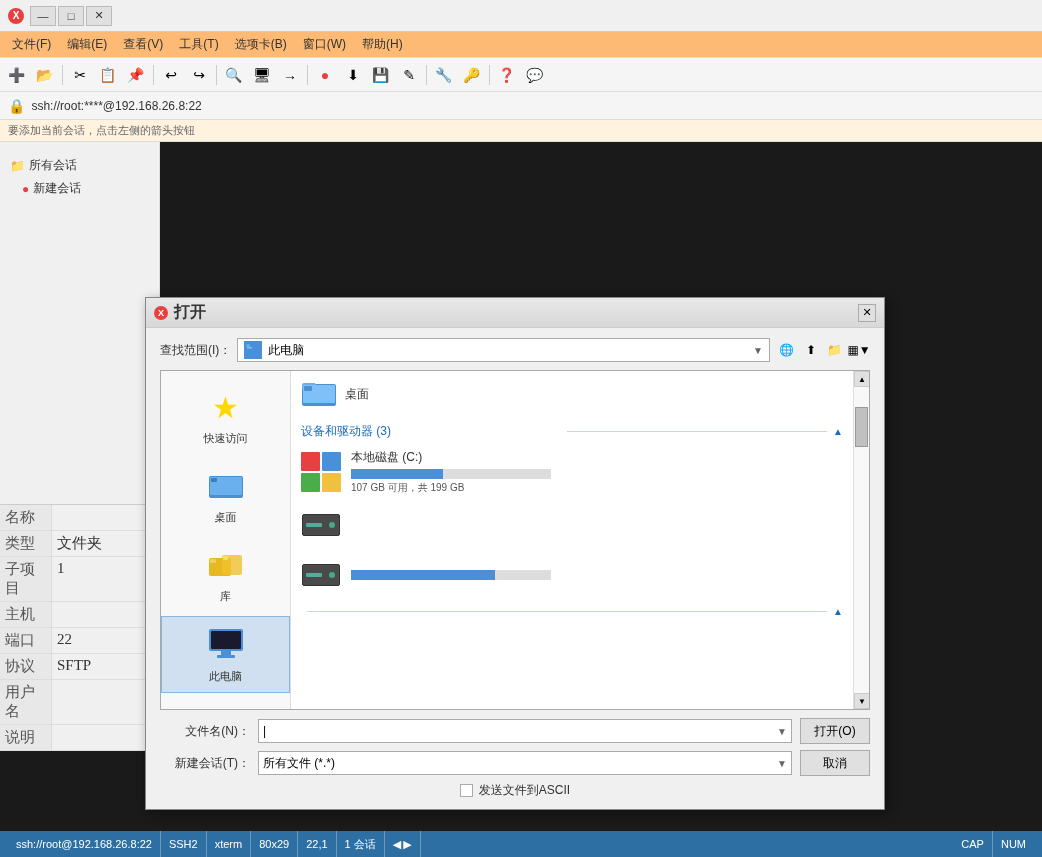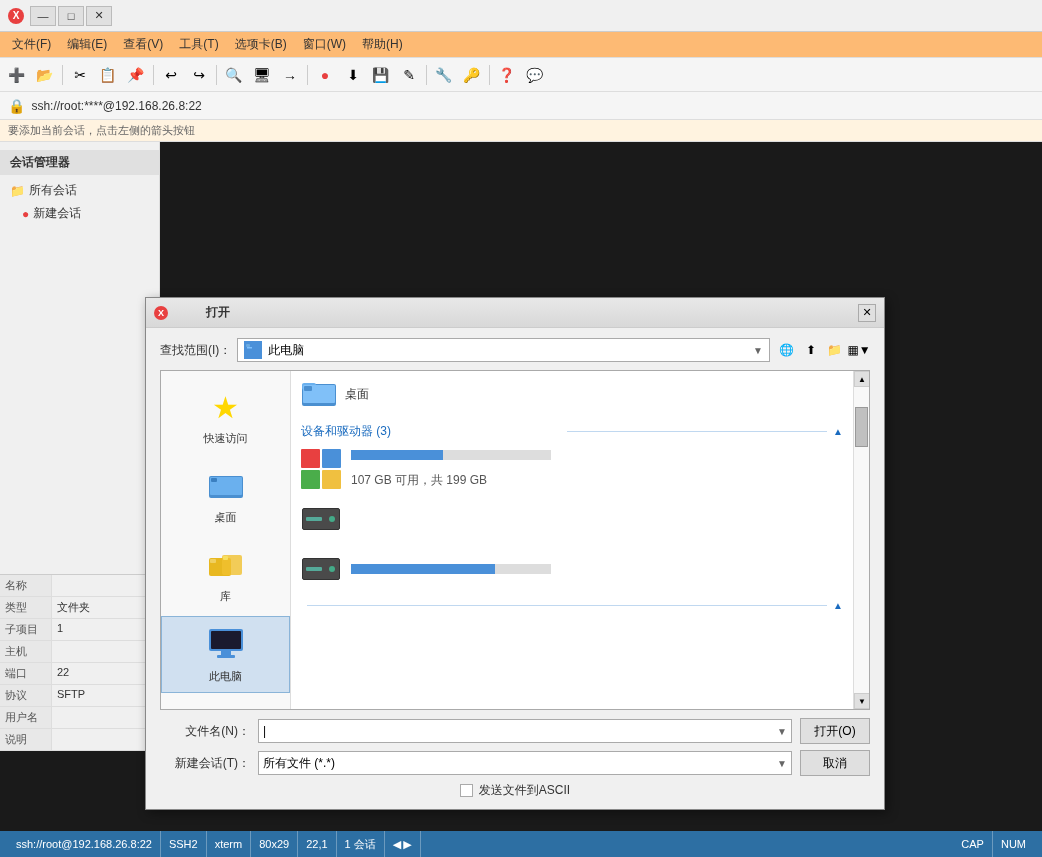--- a/index.html
+++ b/index.html
@@ -157,21 +157,22 @@
       position: absolute;
       bottom: 0;
       left: 0;
       width: 160px;
       background: #f0f0f0;
       border-top: 1px solid #ccc;
     }
     .session-row {
       display: flex;
       border-bottom: 1px solid #ddd;
-      font-size: 11px;
+      font-size: 15px;
+      font-family: Liberation Serif, serif;
     }
     .session-label {
       width: 52px;
       background: #e8e8e8;
       padding: 3px 5px;
       color: #555;
       border-right: 1px solid #ddd;
     }
     .session-value {
       flex: 1;
@@ -231,24 +232,23 @@
     .dialog-title-icon {
       width: 14px; height: 14px;
       background: #e84040;
       border-radius: 50%;
       margin-right: 6px;
       display: flex; align-items: center; justify-content: center;
       color: white; font-size: 9px; font-weight: bold;
     }
     .dialog-title-text {
       flex: 1;
-      font-size: 12px;
+      font-size: 16px;
       color: #333;
       font-weight: bold;
-      margin-left: 32px;
     }
     .dialog-close-btn {
       width: 18px; height: 18px;
       background: #e0e0e0;
       border: 1px solid #aaa;
       cursor: pointer;
       display: flex; align-items: center; justify-content: center;
       font-size: 11px;
     }
 
@@ -410,23 +410,23 @@
     .drive-bar-bg {
       height: 10px;
       background: #ddd;
       width: 200px;
     }
     .drive-bar-fill {
       height: 100%;
       background: #4a90d9;
     }
     .drive-space {
-      font-size: 12px;
+      font-size: 10px;
       color: #555;
-      margin-top: 12px;
+      margin-top: 2px;
     }
     .dialog-field-row {
       display: flex;
       align-items: center;
       margin-bottom: 6px;
       gap: 8px;
     }
     .dialog-field-label {
       width: 90px;
       font-size: 12px;
@@ -590,23 +590,20 @@
   <span class="address-text">ssh://root:****@192.168.26.8:22</span>
 </div>
 
 <div class="info-bar">
   <span>要添加当前会话，点击左侧的箭头按钮</span>
 </div>
 
 <div class="main-area" style="height: 609px; position: relative;">
 
   <div class="sidebar" style="position: relative; display: flex; flex-direction: column; height: 100%;">
-    <div class="sidebar-header">
-      <span>会话管理器</span>
-    </div>
     <div class="sidebar-tree">
       <div class="tree-item">
         <span class="tree-icon">📁</span>
         <span>所有会话</span>
       </div>
       <div class="tree-item" style="padding-left: 22px;">
         <span class="tree-icon" style="color:#e84040;">●</span>
         <span>新建会话</span>
       </div>
     </div>
@@ -754,20 +751,21 @@
               <div class="drive-item">
                 <div class="drive-icon">
                   <div class="win-logo">
                     <div class="win-quad" style="background:#e84040;"></div>
                     <div class="win-quad" style="background:#4a90d9;"></div>
                     <div class="win-quad" style="background:#4aad4a;"></div>
                     <div class="win-quad" style="background:#f0c040;"></div>
                   </div>
                 </div>
                 <div class="drive-info">
+                  <div class="drive-name">本地磁盘 (C:)</div>
                   <div class="drive-bar-bg">
                     <div class="drive-bar-fill" style="width: 46%;"></div>
                   </div>
                   <div class="drive-space">107 GB 可用，共 199 GB</div>
                 </div>
               </div>
 
               <div class="drive-item">
                 <div class="drive-icon">
                   <div class="drive-rect" style="background:#4a4a4a; position:relative;">

